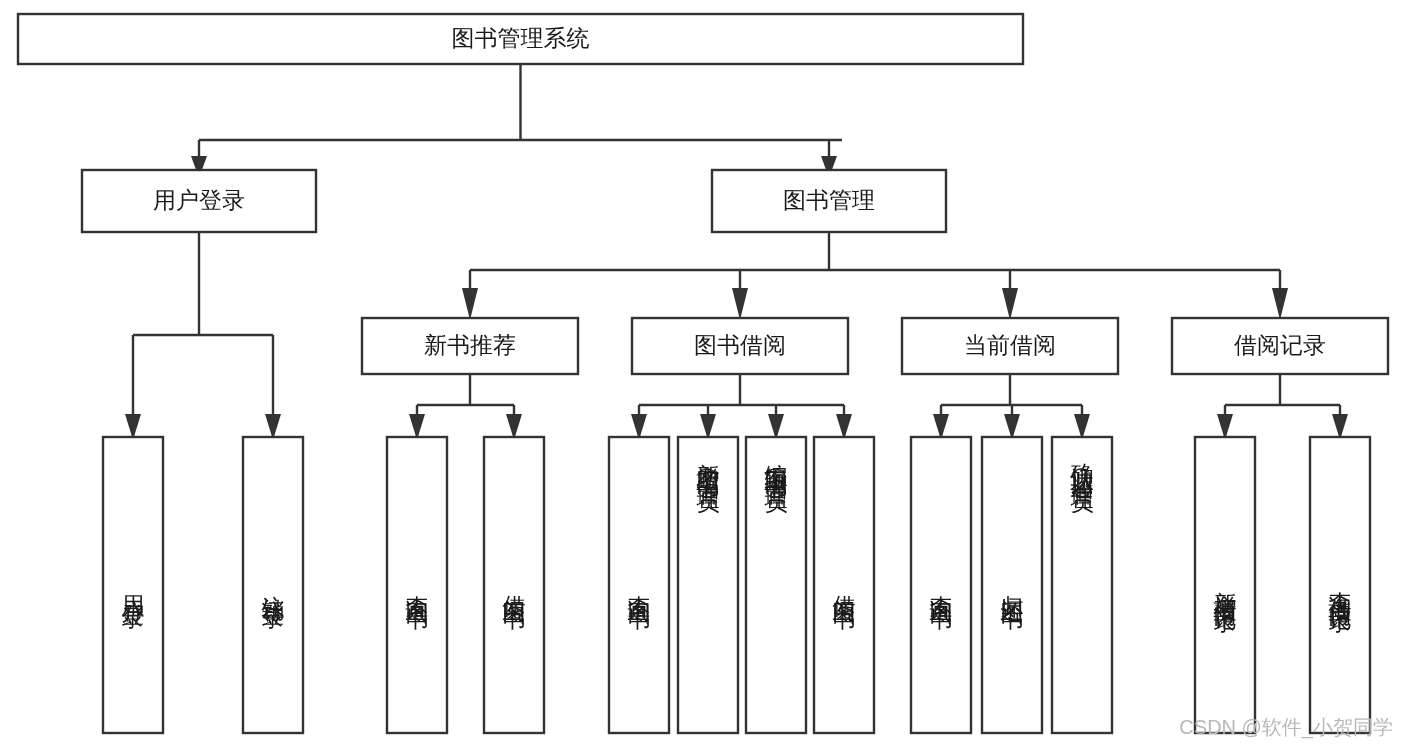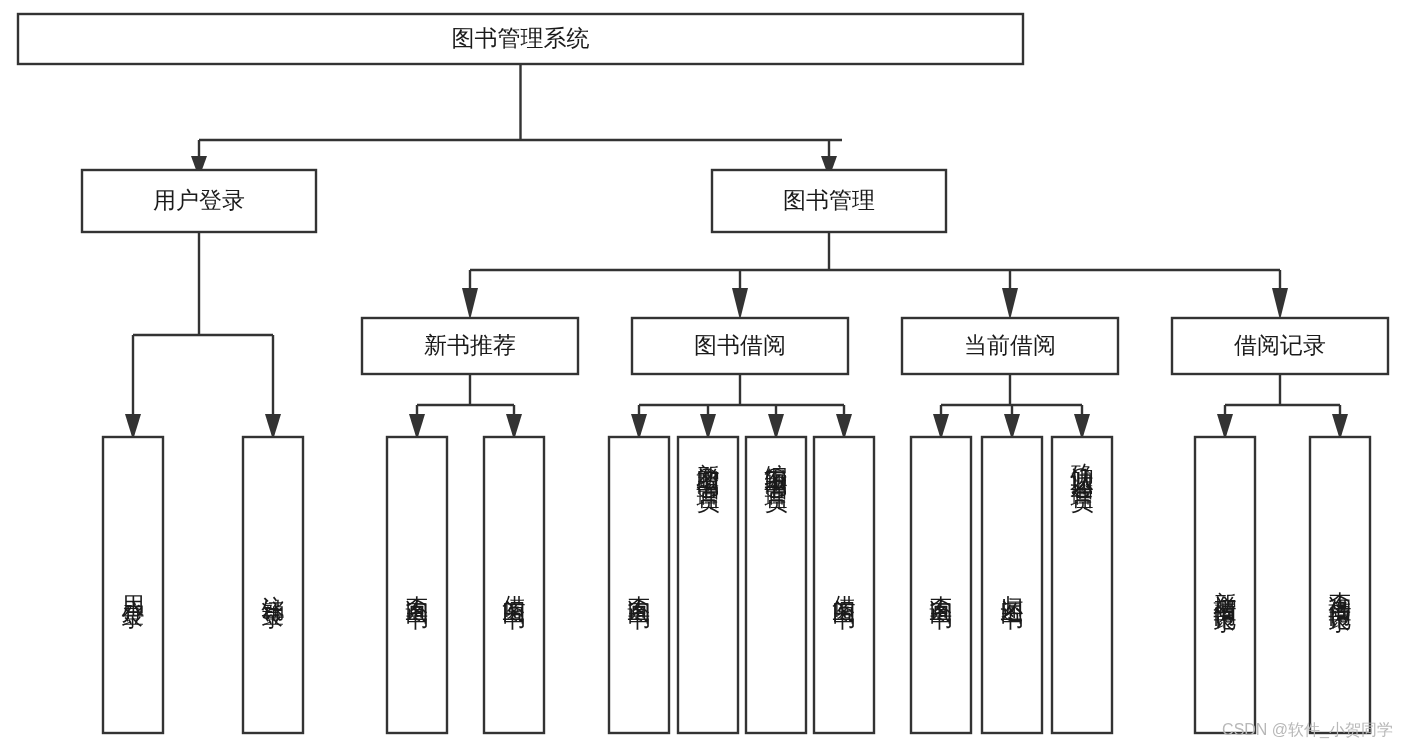--- a/index.html
+++ b/index.html
@@ -44,21 +44,21 @@
   }
   .edge-arrow {
     fill: #333333;
     stroke: none;
   }
   .watermark {
     position: absolute;
     right: 12px;
     bottom: 6px;
     font-family: "Liberation Sans", "DejaVu Sans", sans-serif;
-    font-size: 16px;
+    font-size: 20px;
     color: #b8b8b8;
     white-space: nowrap;
     user-select: none;
   }
 </style>
 </head>
 <body>
 
 <div id="diagram-root">
 

